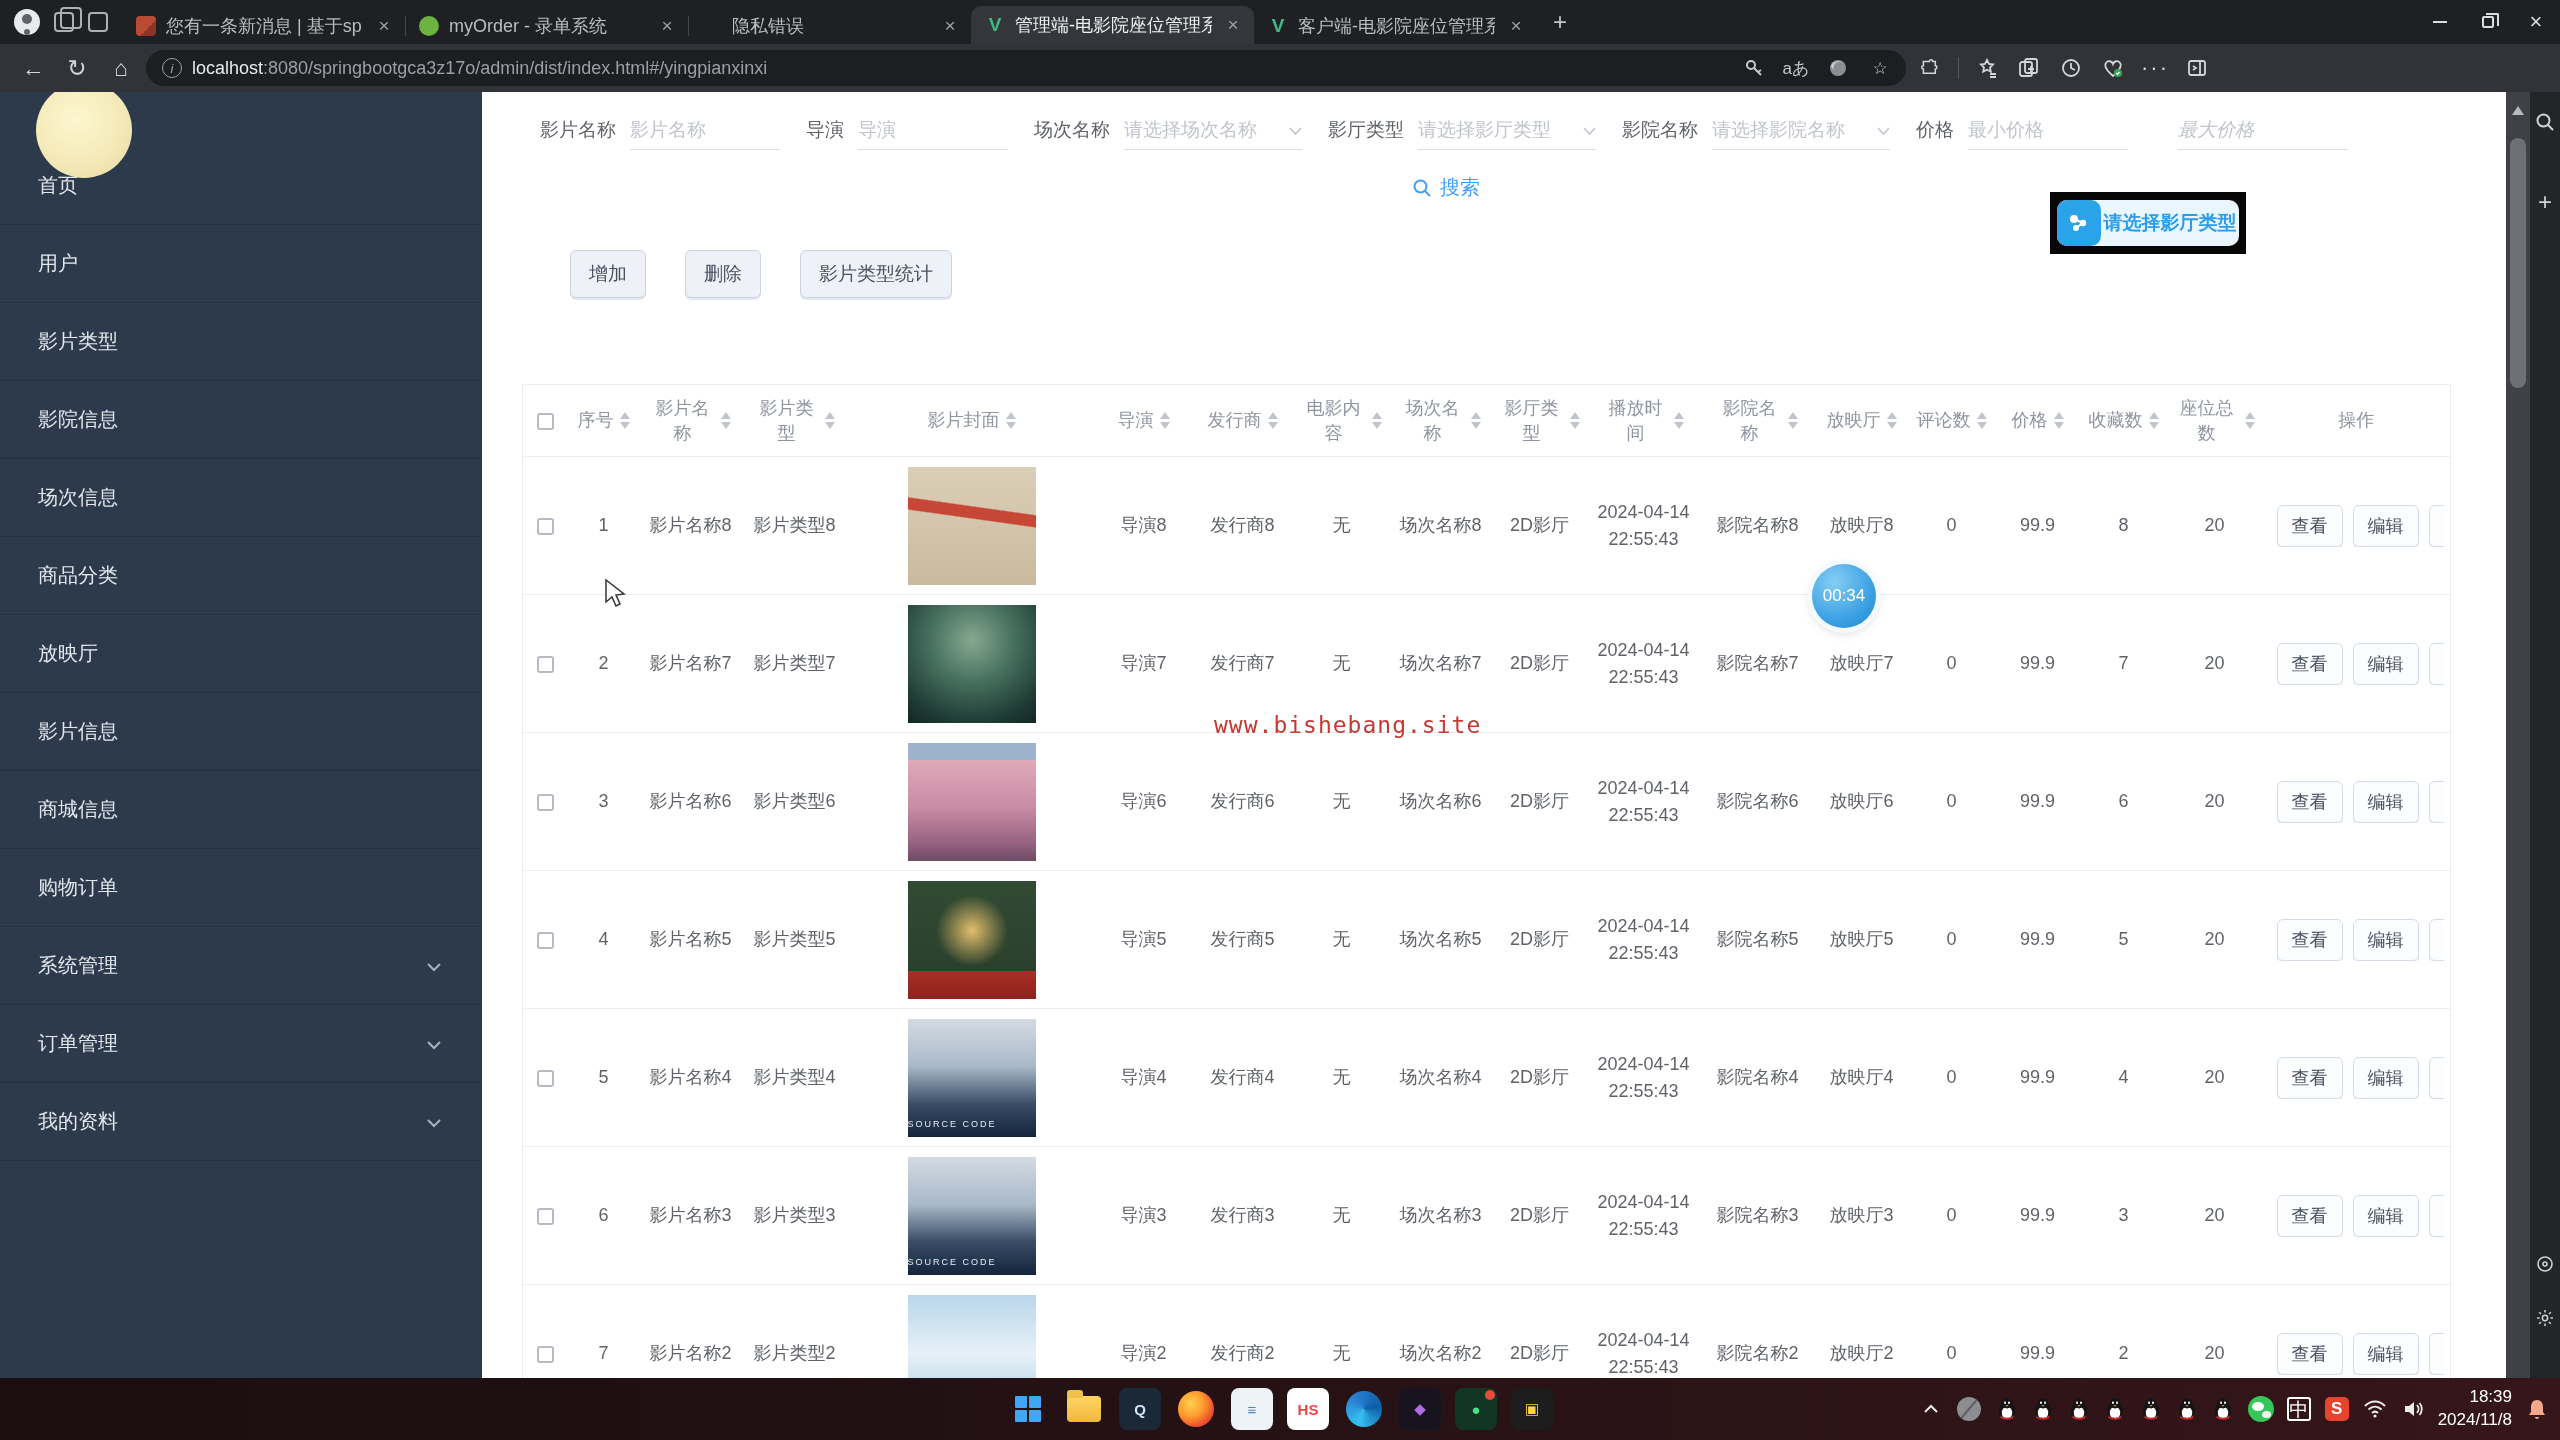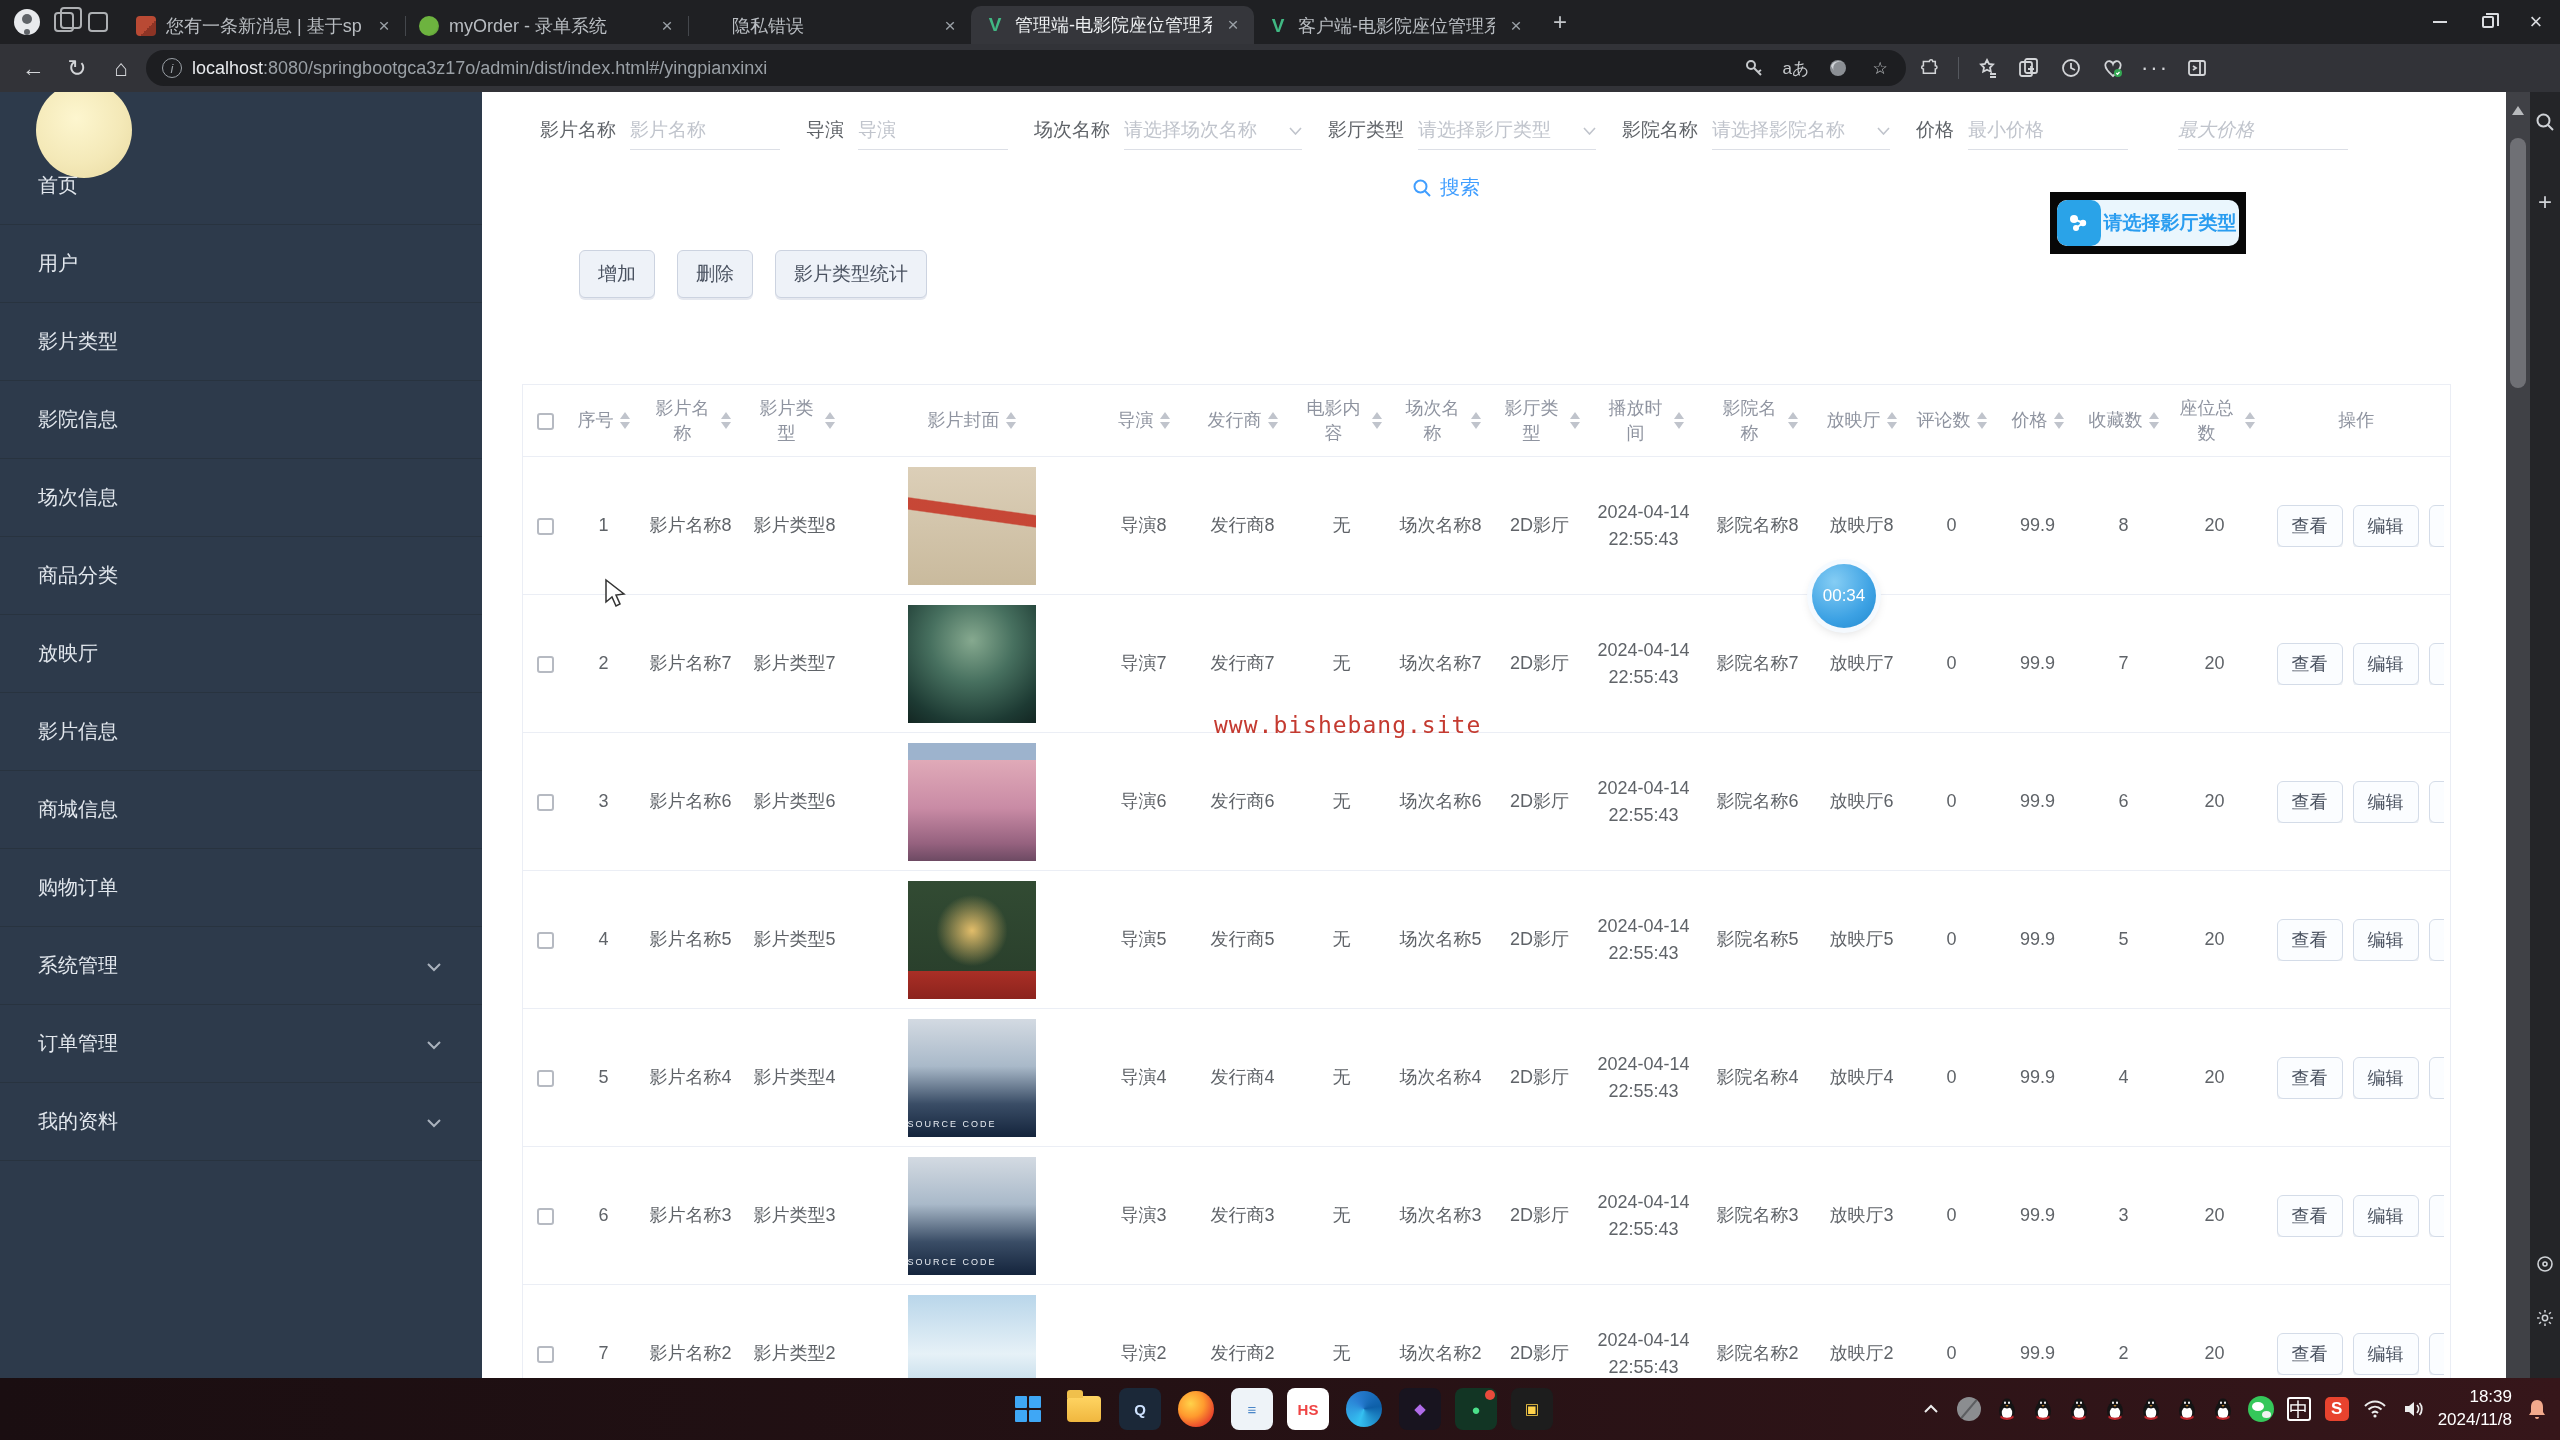--- a/index.html
+++ b/index.html
@@ -56,21 +56,21 @@
 
   
   .filters{position:absolute;left:58px;top:18px;right:150px;display:flex;align-items:flex-start;gap:26px;}
   .fgroup{display:flex;align-items:center;gap:14px;}
   .flabel{font-size:19px;color:#5f6368;white-space:nowrap;}
   .funder{border-bottom:1px solid #dcdfe6;height:40px;display:flex;align-items:center;}
   .fph{color:#c0c4cc;font-size:19px;white-space:nowrap;}
   .fsel{display:flex;align-items:center;justify-content:space-between;gap:8px;}
   .search-row{position:absolute;top:82px;left:0;right:150px;display:flex;justify-content:center;}
   .search-btn{display:flex;align-items:center;gap:8px;color:#409eff;font-size:20px;}
-  .btns{position:absolute;left:73px;top:158px;display:flex;gap:22px;padding-left:24px;}
+  .btns{position:absolute;left:64px;top:158px;display:flex;gap:39px;padding-left:24px;}
   .btn{background:#eef2f8;border:1px solid #ccd3e0;border-radius:6px;box-shadow:0 2px 0 rgba(180,190,210,.35);
        padding:10px 18px;font-size:19px;color:#4a5260;}
   .upload{position:absolute;left:1568px;top:100px;width:196px;height:62px;background:#070707;display:flex;align-items:center;padding:7px;}
   .upload-pill{flex:1;height:46px;background:#eaf6fd;border-radius:10px;display:flex;align-items:center;overflow:hidden;}
   .upload-ic{width:44px;height:46px;background:#2aa3e8;border-radius:10px;display:flex;align-items:center;justify-content:center;flex:none;}
   .upload-txt{flex:1;text-align:center;color:#2a9df0;font-size:19px;font-weight:bold;white-space:nowrap;}
 
   
   .tablewrap{position:absolute;left:40px;top:292px;width:1928px;}
   table{border-collapse:collapse;table-layout:fixed;width:1928px;border:1px solid #ebeef5;}

